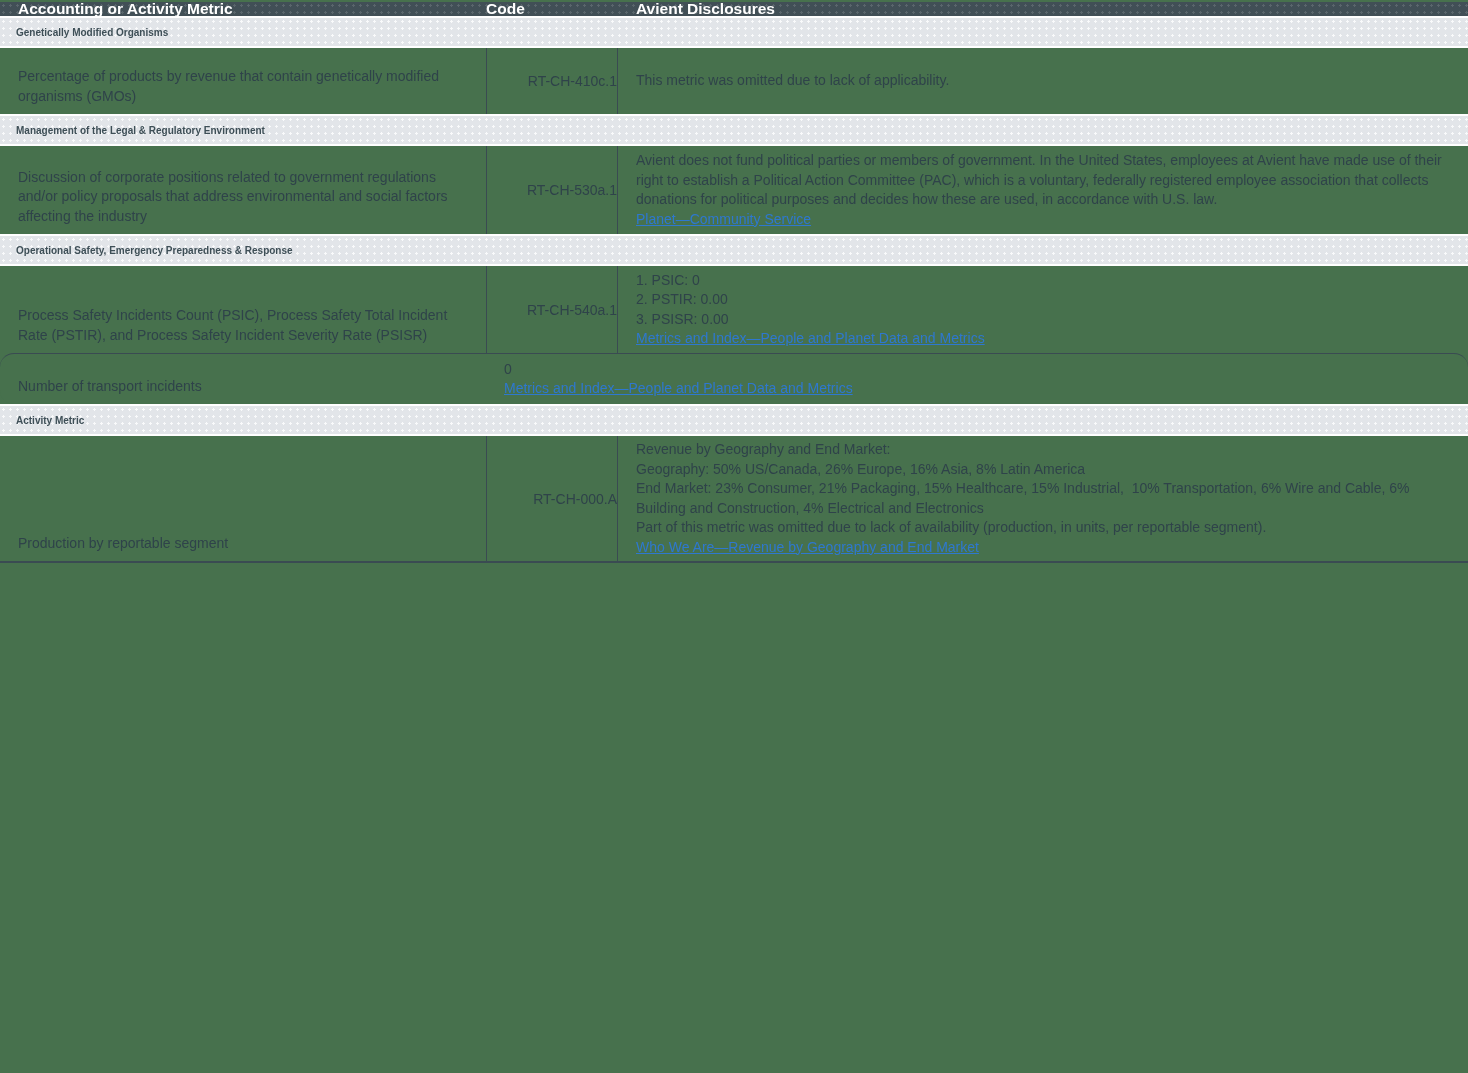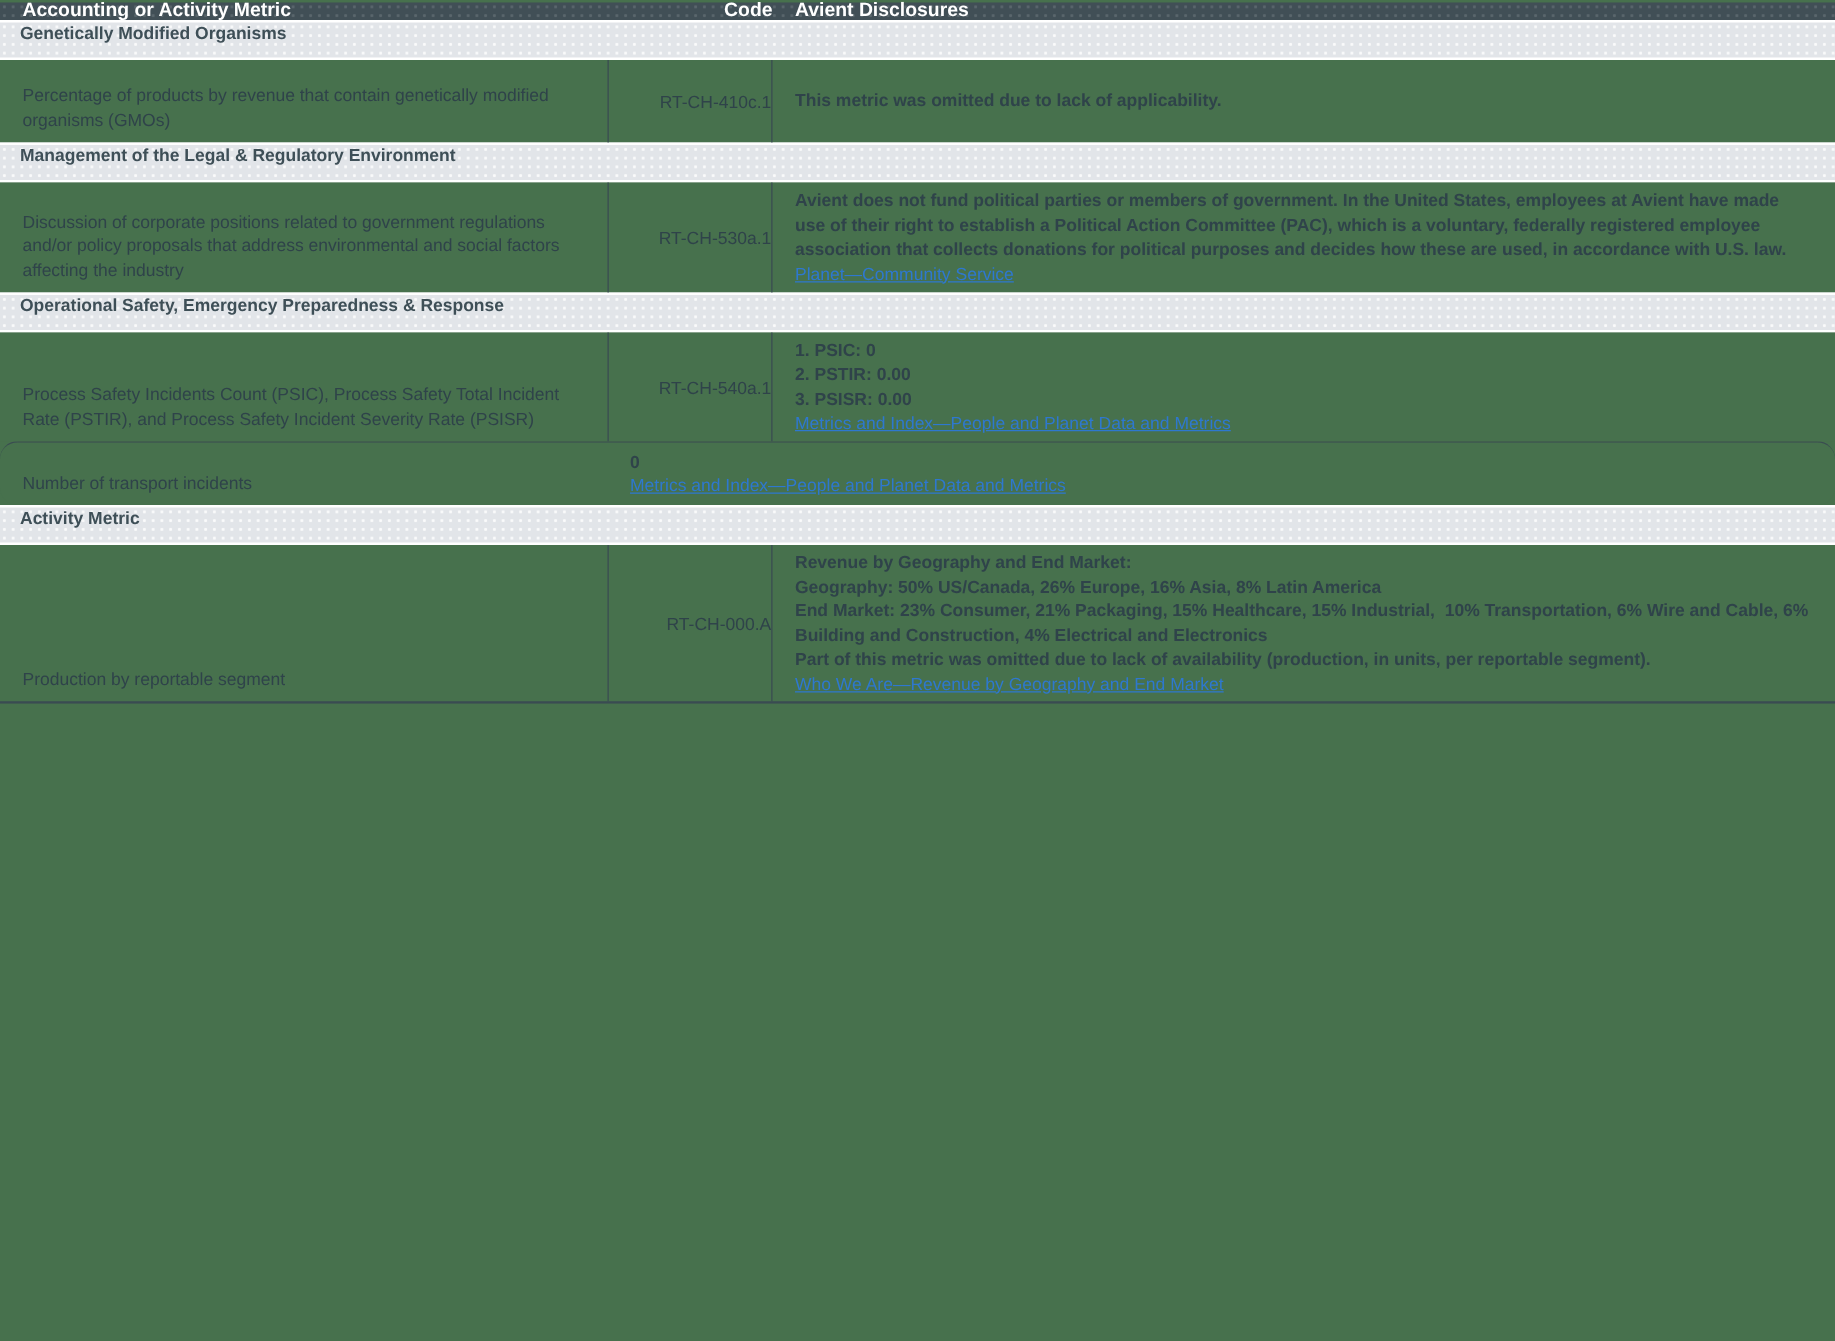--- a/index.html
+++ b/index.html
@@ -13,33 +13,33 @@
 
   
   .thead {
     display:flex; height:14px; align-items:center;
     background-color:#414f56;
     background-image:radial-gradient(rgba(255,255,255,0.13) 1px, transparent 1.4px);
     background-size:7px 7px;
     color:#ffffff; font-weight:bold; font-size:15.5px;
   }
   .th-metric { width:486px; box-sizing:border-box; padding-left:18px; }
-  .th-code   { width:132px; box-sizing:border-box; text-align:right; }
+  .th-code   { width:132px; box-sizing:border-box; text-align:left; }
   .th-disc   { flex:1; box-sizing:border-box; padding-left:18px; }
 
   
   .section-band {
     height:28px; box-sizing:content-box;
     border-top:2px solid #ffffff; border-bottom:2px solid #ffffff;
     background-color:#e2e5e9;
     background-image:radial-gradient(rgba(255,255,255,0.8) 1px, transparent 1.4px);
     background-size:7px 7px;
-    display:flex; align-items:flex-start;
+    display:flex; align-items:center;
     padding-left:16px;
-    font-weight:bold; font-size:14px; color:#3e4f57;
+    font-weight:bold; font-size:10px; color:#3e4f57;
   }
 
   
   .row {
     display:flex; background:#47714d;
     color:#2f434a; font-size:14px;
   }
   .row + .row { border-top:1.5px solid #3a4b52;border-radius:14px; }
   .section:last-child .row:last-child { border-bottom:2.5px solid #3a4b52; }
 
@@ -56,21 +56,21 @@
     display:flex; align-items:center; justify-content:flex-end;
     text-align:center;
   }
 
   .cell-disc {
     flex:1; box-sizing:border-box;
     padding:7px 18px;
     display:flex; flex-direction:column; justify-content:center;
     line-height:19.5px;
   }
-  .disc-line { white-space:pre-wrap;font-weight:bold; }
+  .disc-line { white-space:pre-wrap; }
   a.disc-link {
     color:#2e78cf; text-decoration:underline;
     align-self:flex-start; cursor:pointer;
   }
 
   .footer-area { flex:1 1 auto; background:#47714d; }
 </style>
 </head>
 <body>
 

